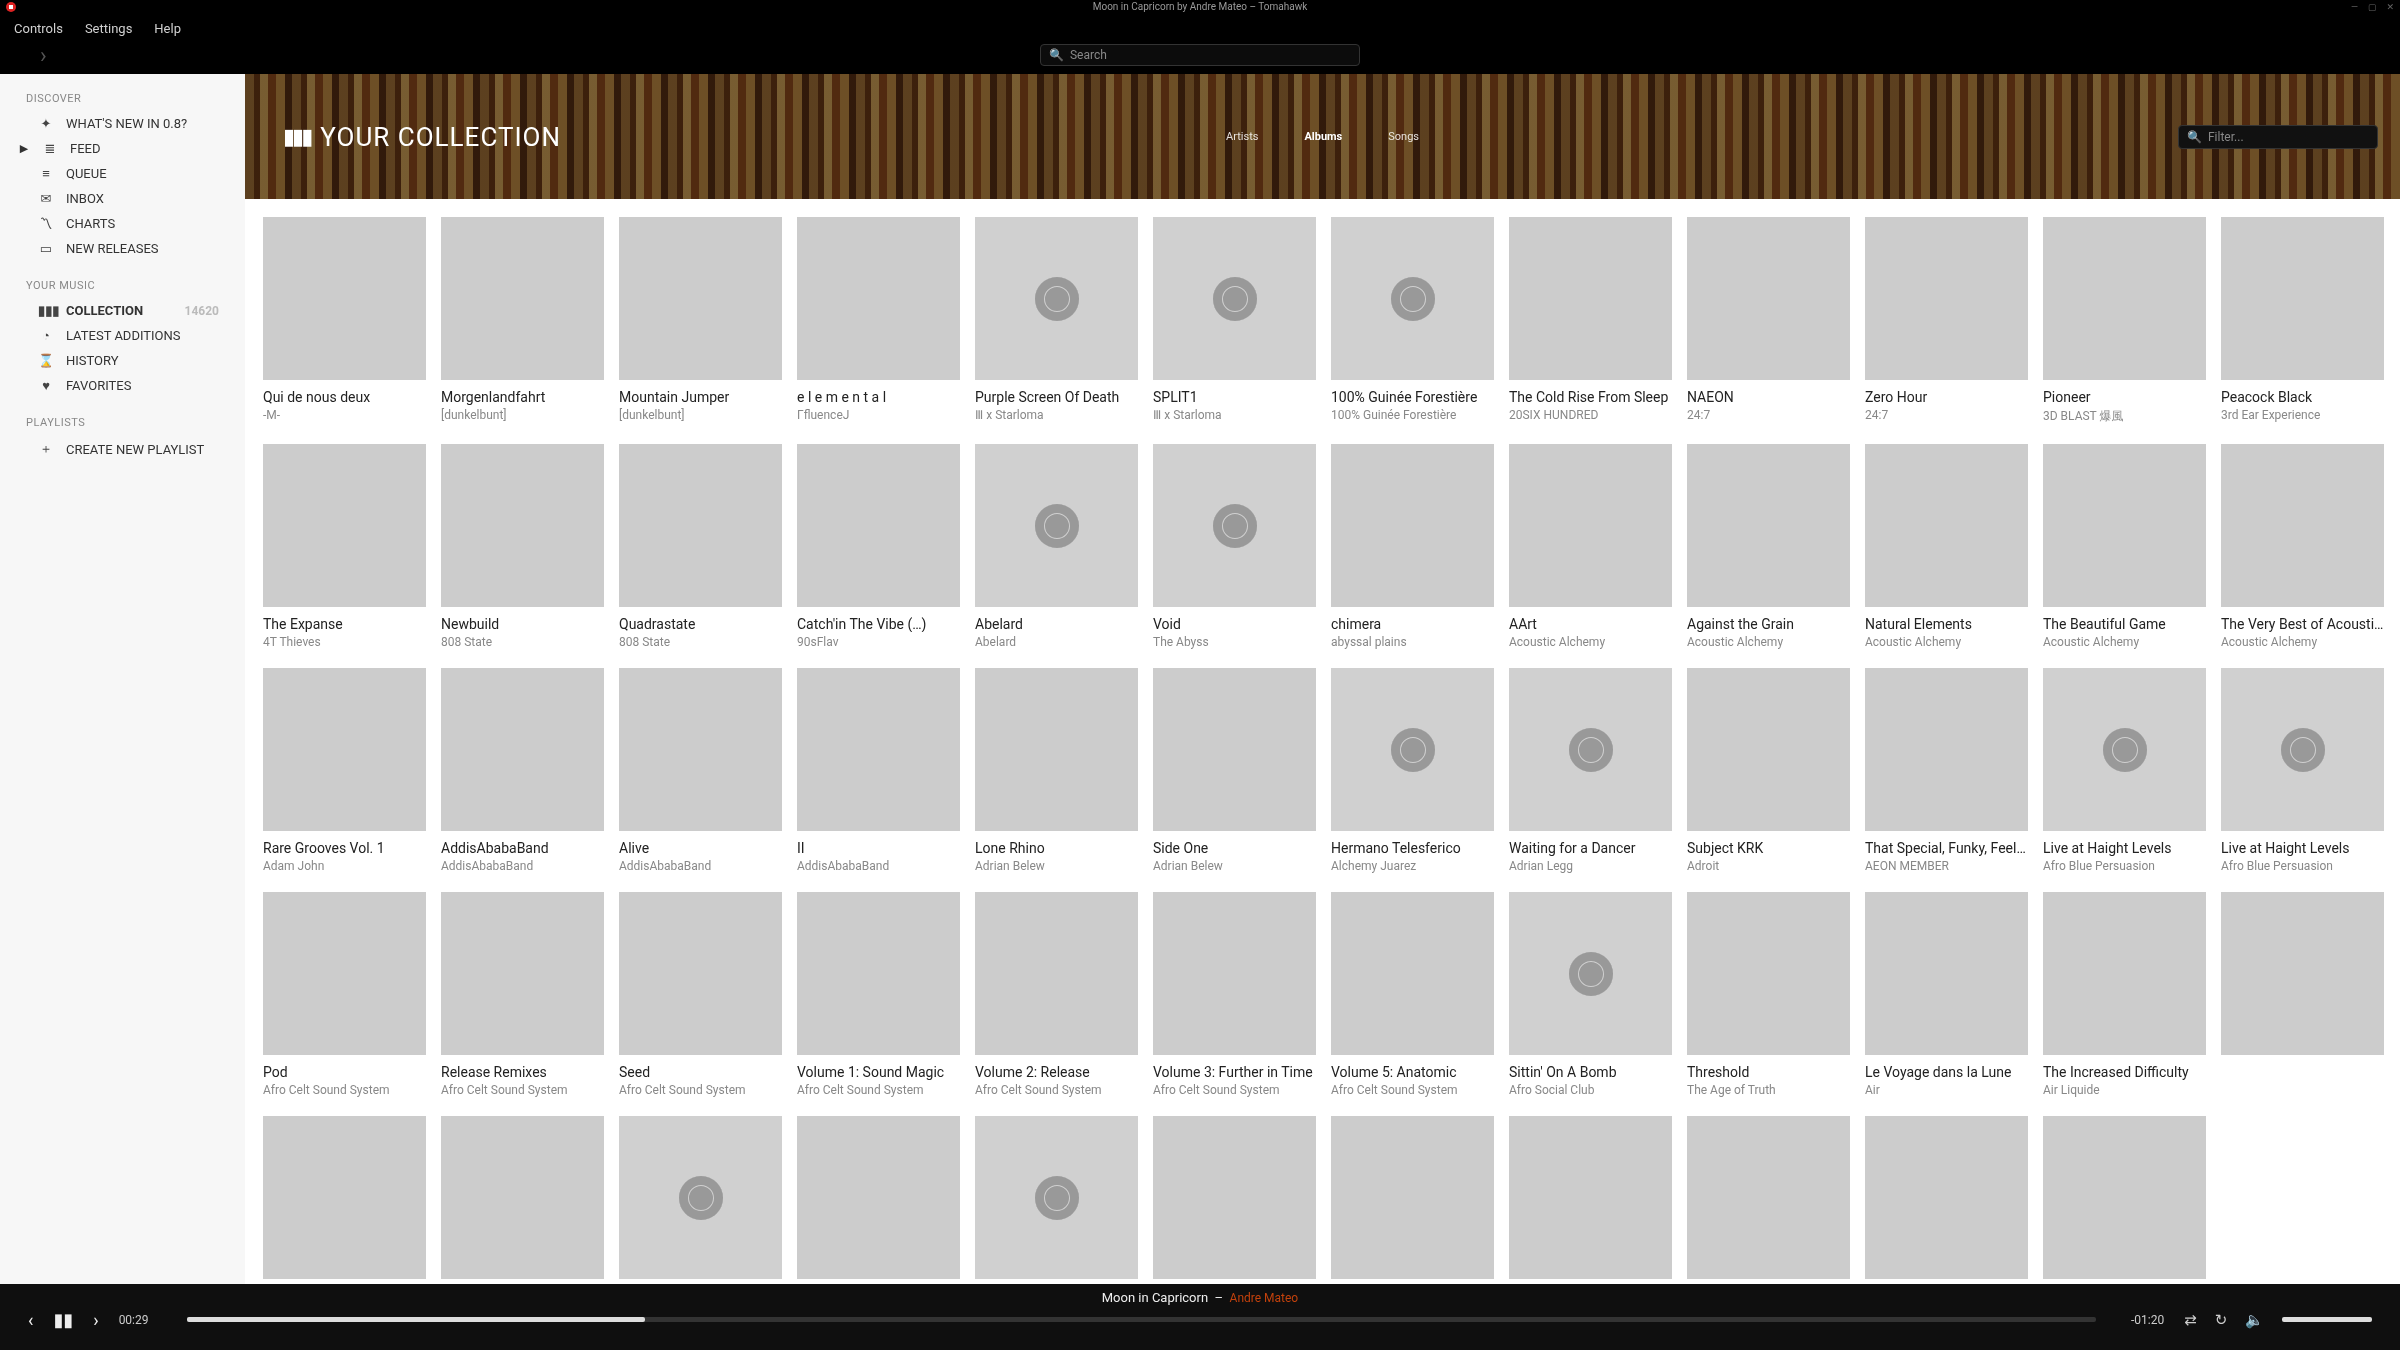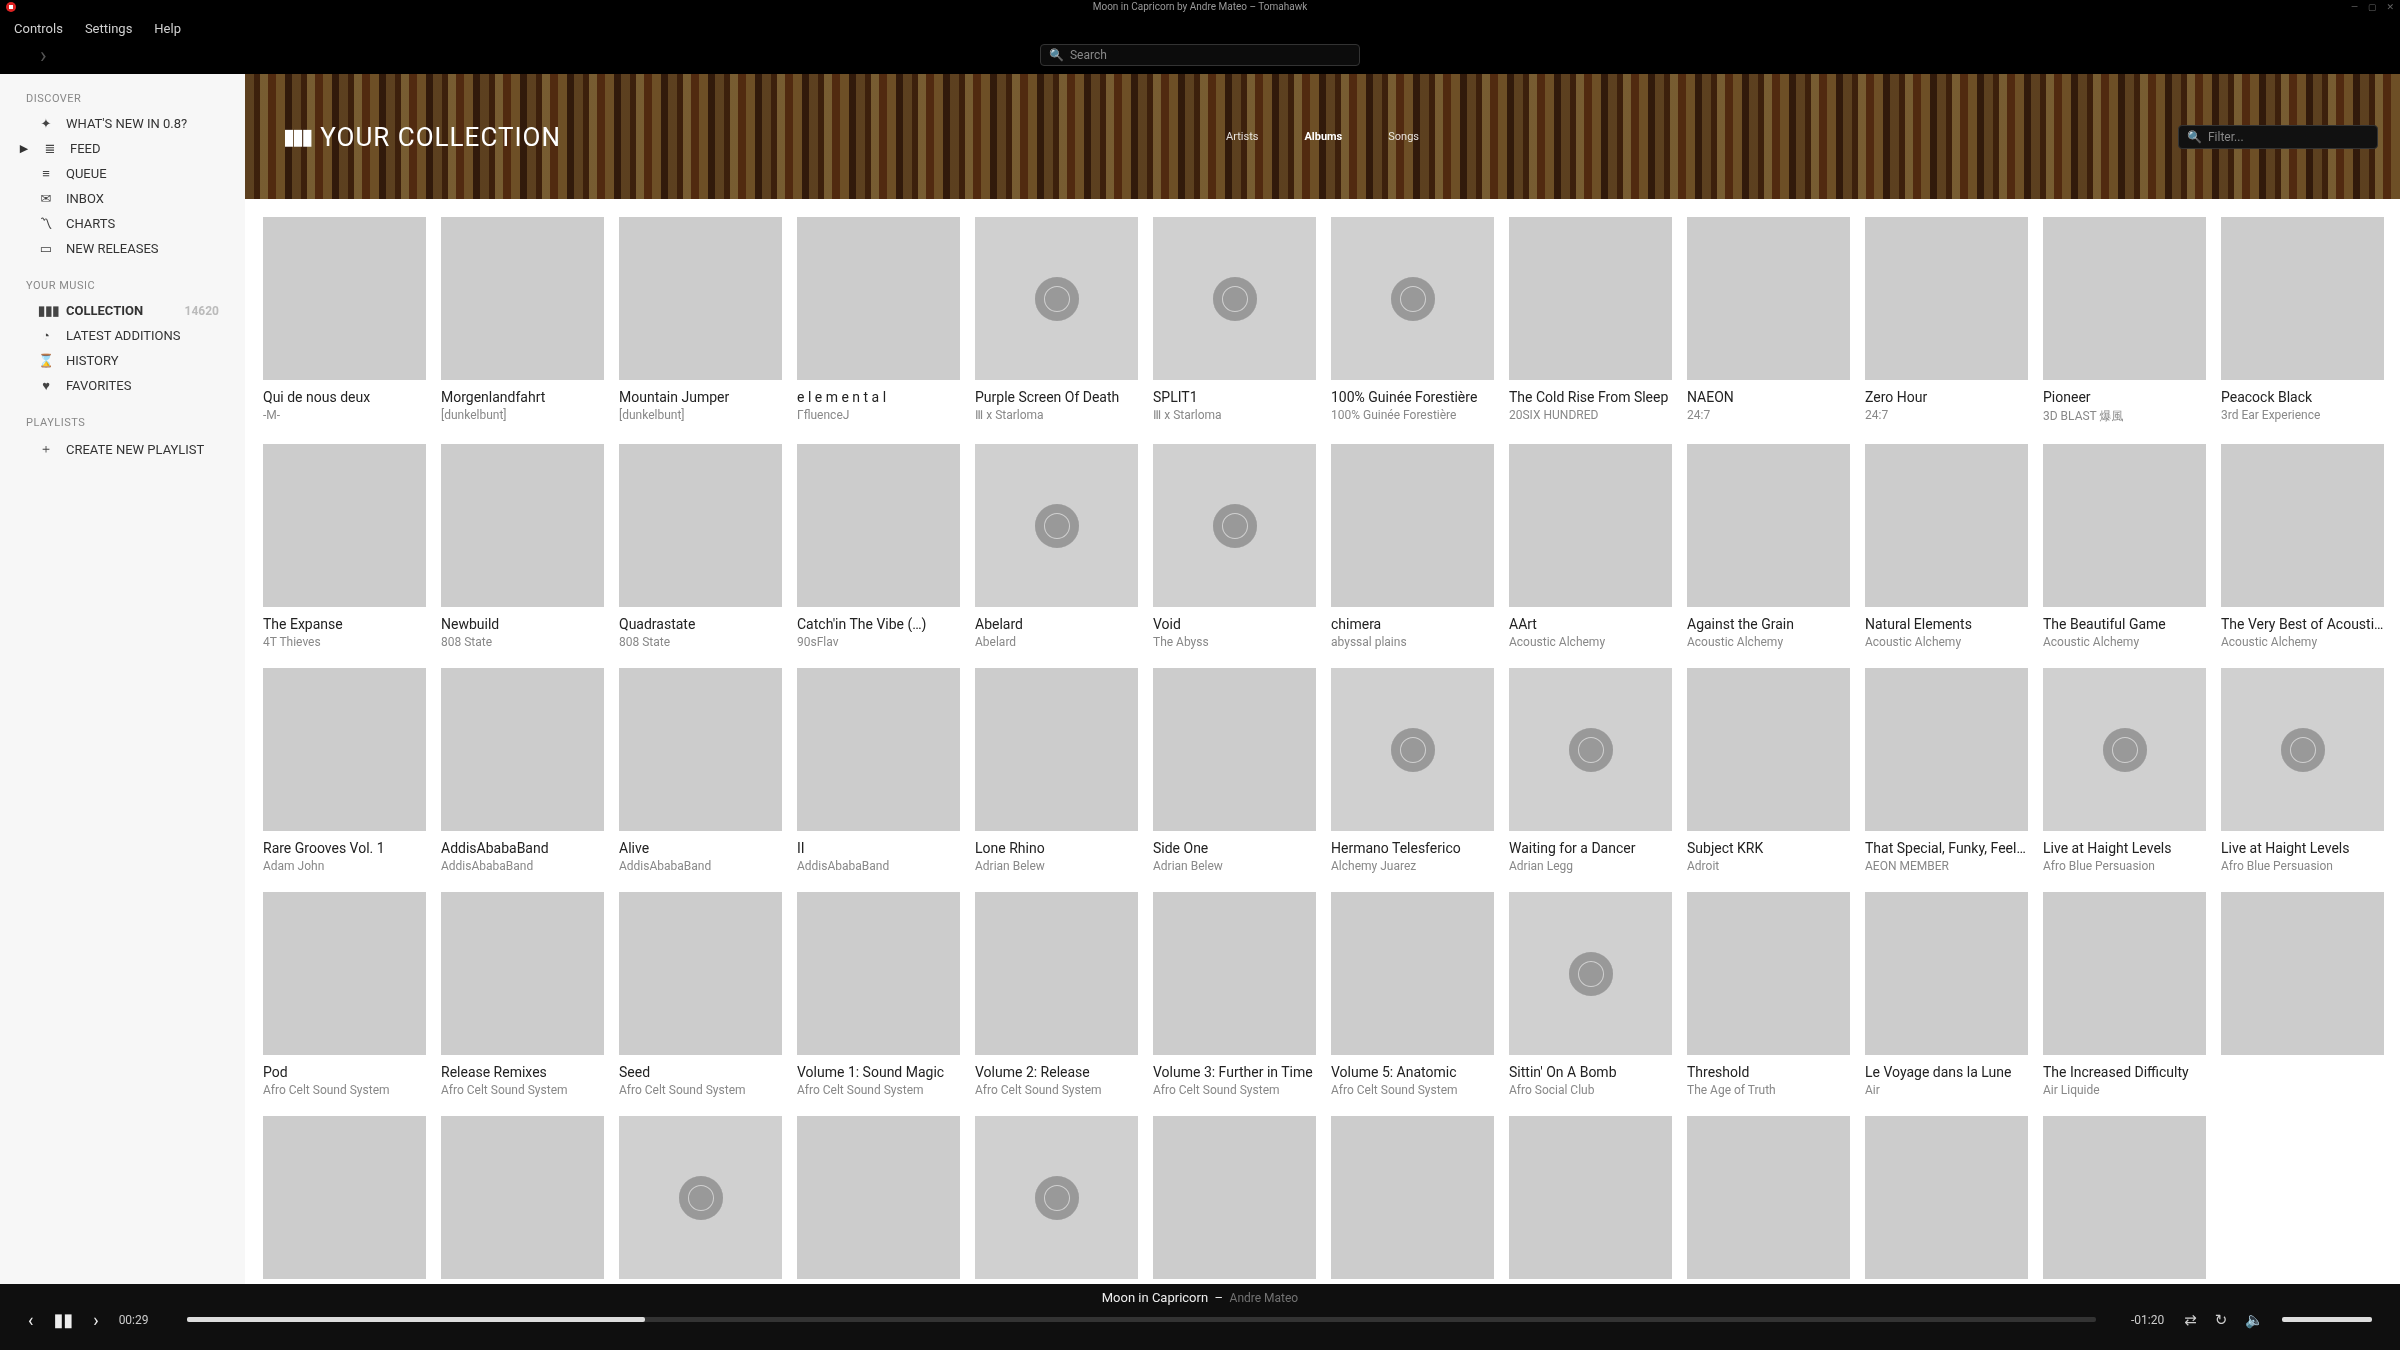--- a/index.html
+++ b/index.html
@@ -261,21 +261,21 @@
   height: 66px;
   background: #0f0f0f;
   color: #ddd;
 }
 .player .nowplaying {
   text-align: center;
   font-size: 13px;
   padding-top: 6px;
   color: #eee;
 }
-.player .nowplaying .np-artist { color: #737373; font-size: 12px; }
+.player .nowplaying .np-artist { color: #c2410c; font-size: 12px; }
 .player .controls-row {
   display: flex;
   align-items: center;
   padding: 4px 28px 0 28px;
   gap: 20px;
 }
 .player .pbtn { color: #eee; font-size: 18px; cursor: pointer; }
 .player .time { font-size: 12px; color: #ccc; width: 48px; }
 .player .progress {
   flex: 1;

